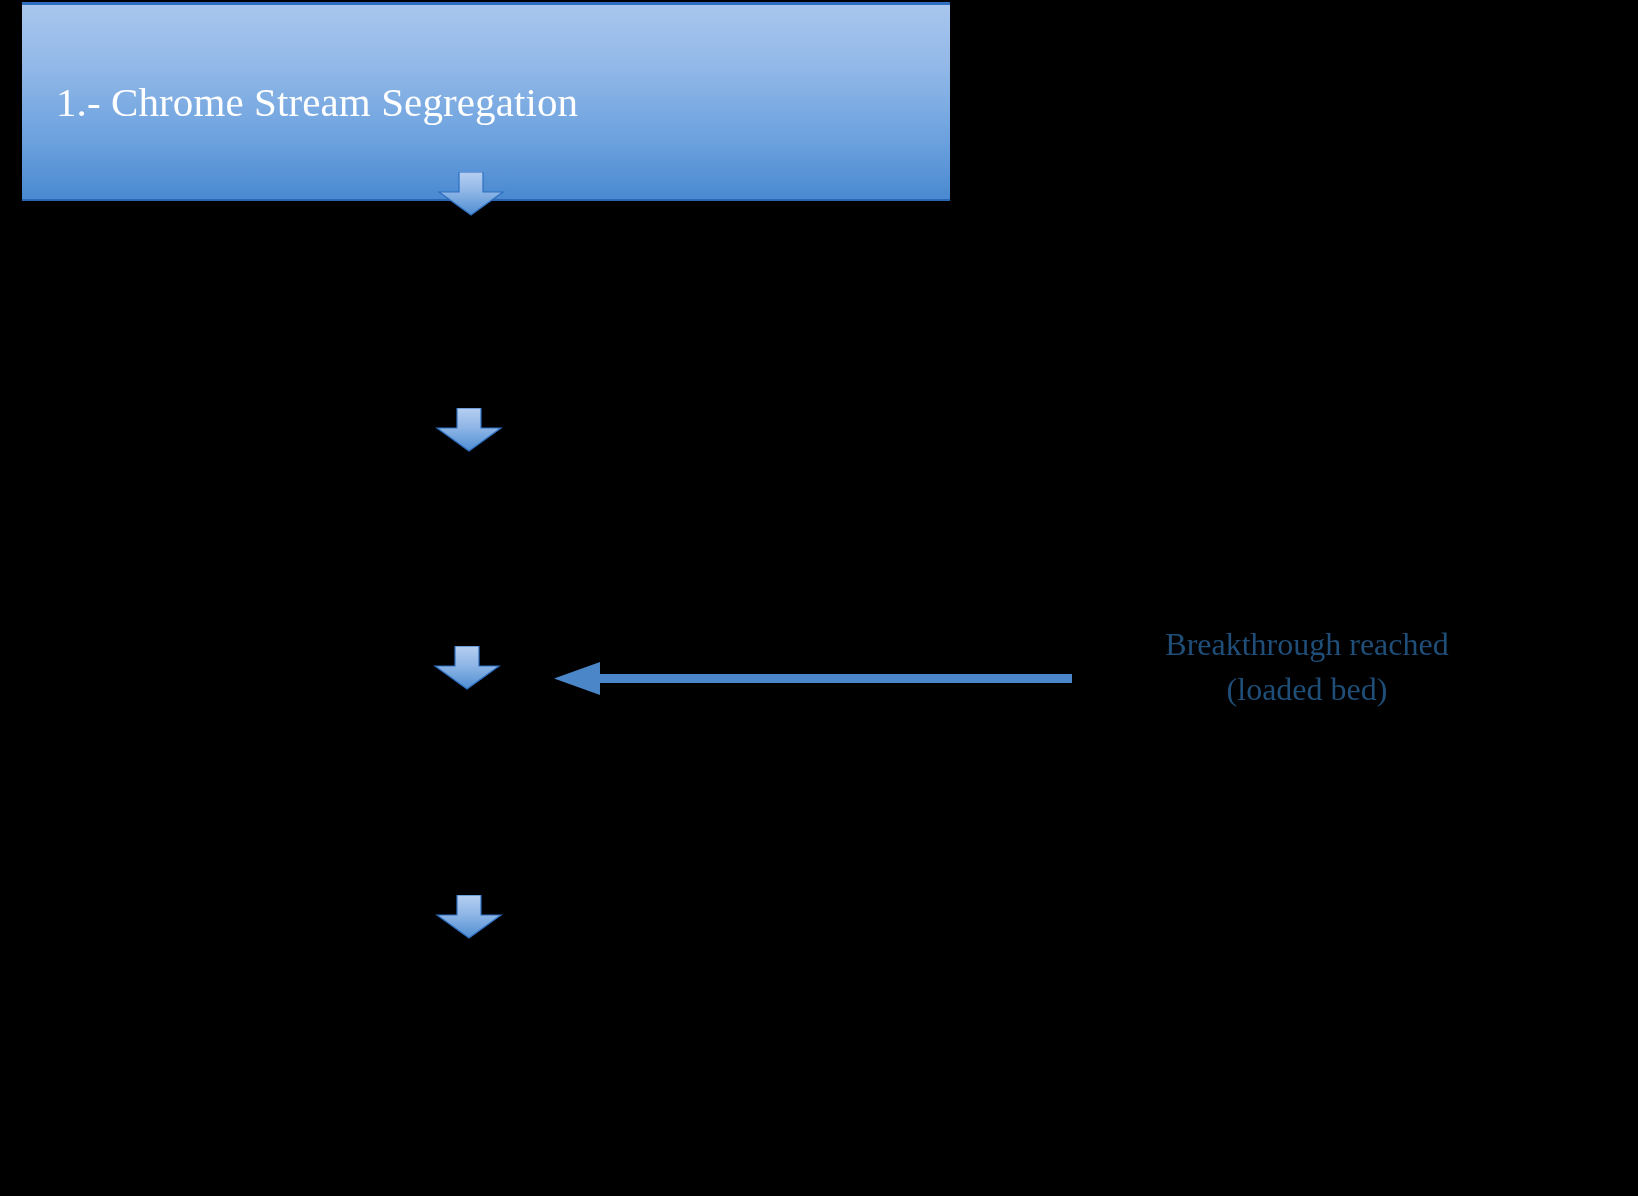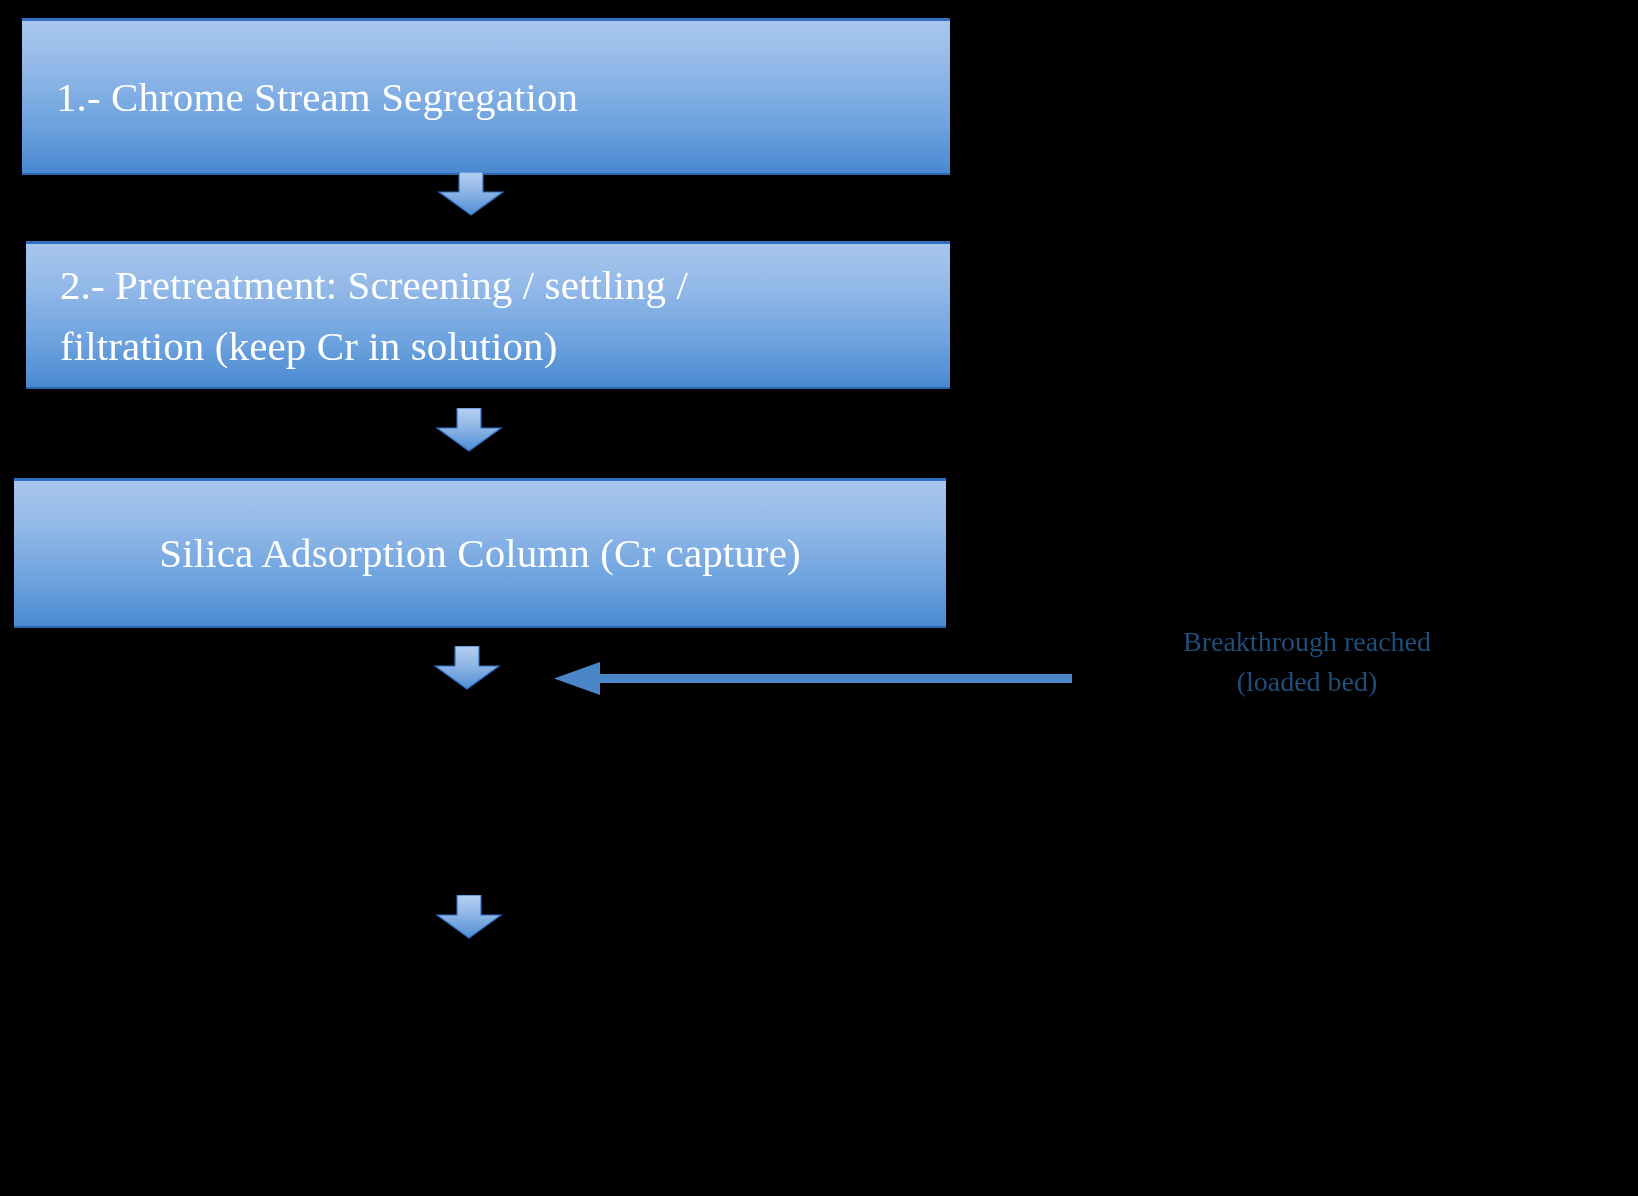--- a/index.html
+++ b/index.html
@@ -46,69 +46,62 @@
 
   
   .h-arrow { position: absolute; }
   .h-arrow svg { display: block; }
 
   
   .annotation {
     position: absolute;
     color: #1f4e79;
     font-family: "Liberation Serif", serif;
-    font-size: 28px;
+    font-size: 32px;
     line-height: 1.42;
     text-align: center;
     white-space: pre-line;
   }
 </style>
 </head>
 <body>
 
 <div id="canvas">
 
-  <div class="proc-box align-left" style="left:22px; top:18px; width:928px; height:157px;">
+  <div class="proc-box align-left" style="left:22px; top:2px; width:928px; height:199px;">
     <div class="label">1.- Chrome Stream Segregation</div>
   </div>
 
   <div class="v-arrow" style="left:437px; top:172px; width:68px; height:44px;">
     <svg width="68" height="44" viewBox="0 0 68 44" xmlns="http://www.w3.org/2000/svg">
       <defs>
         <linearGradient id="ag1" x1="0" y1="0" x2="0" y2="1">
           <stop offset="0%" stop-color="#b6cff2"></stop>
           <stop offset="45%" stop-color="#8fb6e6"></stop>
           <stop offset="100%" stop-color="#4f8ed2"></stop>
         </linearGradient>
       </defs>
       <polygon points="22,0 46,0 46,20 66,20 34,43 2,20 22,20" fill="url(#ag1)" stroke="#2e6fc0" stroke-width="1.2"></polygon>
     </svg>
   </div>
 
-  <div class="proc-box align-left" style="left:26px; top:241px; width:924px; height:148px;">
-    <div class="label">2.- Pretreatment: Screening / settling /
-filtration (keep Cr in solution)</div>
-  </div>
 
   <div class="v-arrow" style="left:435px; top:408px; width:68px; height:44px;">
     <svg width="68" height="44" viewBox="0 0 68 44" xmlns="http://www.w3.org/2000/svg">
       <defs>
         <linearGradient id="ag2" x1="0" y1="0" x2="0" y2="1">
           <stop offset="0%" stop-color="#b6cff2"></stop>
           <stop offset="45%" stop-color="#8fb6e6"></stop>
           <stop offset="100%" stop-color="#4f8ed2"></stop>
         </linearGradient>
       </defs>
       <polygon points="22,0 46,0 46,20 66,20 34,43 2,20 22,20" fill="url(#ag2)" stroke="#2e6fc0" stroke-width="1.2"></polygon>
     </svg>
   </div>
 
-  <div class="proc-box align-center" style="left:14px; top:478px; width:932px; height:150px;">
-    <div class="label">Silica Adsorption Column (Cr capture)</div>
-  </div>
 
   <div class="v-arrow" style="left:433px; top:646px; width:68px; height:44px;">
     <svg width="68" height="44" viewBox="0 0 68 44" xmlns="http://www.w3.org/2000/svg">
       <defs>
         <linearGradient id="ag3" x1="0" y1="0" x2="0" y2="1">
           <stop offset="0%" stop-color="#b6cff2"></stop>
           <stop offset="45%" stop-color="#8fb6e6"></stop>
           <stop offset="100%" stop-color="#4f8ed2"></stop>
         </linearGradient>
       </defs>

